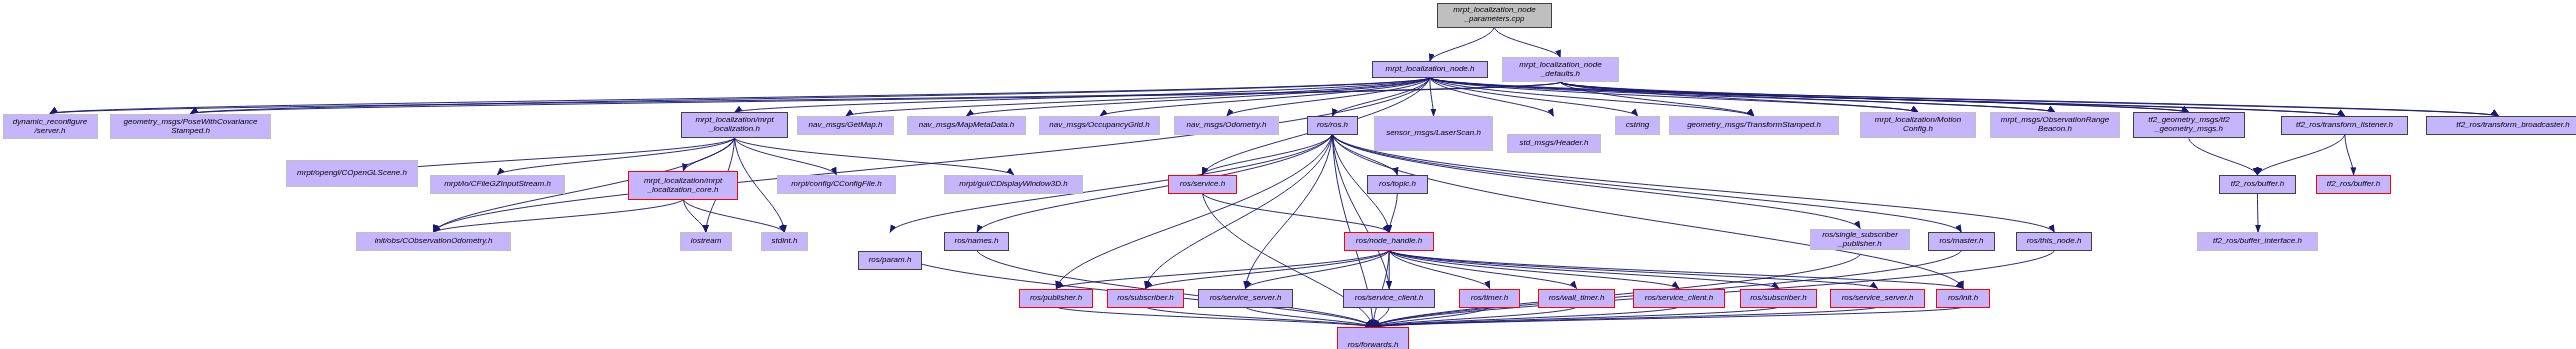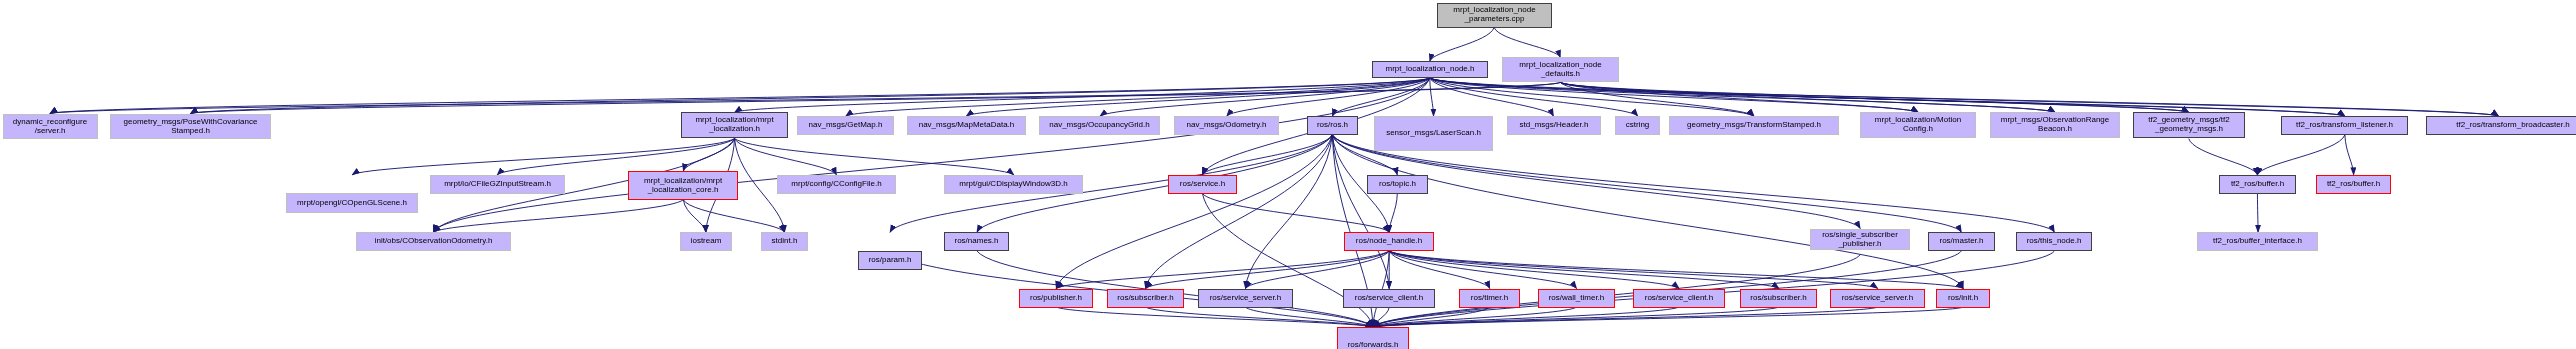--- a/index.html
+++ b/index.html
@@ -7,21 +7,21 @@
           font-family:"Liberation Sans", sans-serif;overflow:hidden;}
   #edges{position:absolute;left:0;top:0;width:2576px;height:349px;}
   .node{position:absolute;box-sizing:border-box;display:flex;align-items:center;
         justify-content:center;text-align:center;background:#c4b5fd;
         border:0.6px solid #c0c0c0;font-size:8px;color:#000000;line-height:1.12;
         padding:0.6px 1.9px;white-space:pre-line;}
   .node.sys{border:0.6px solid #c0c0c0;}
   .node.local{border:1px solid #404040;}
   .node.red{border:1.1px solid #ff0000;}
   .node.root{border:1.1px solid #404040;background:#bfbfbf;}
-  .nlabel{display:block;width:100%;}
+  .nlabel{display:block;width:100%;font-style:italic;}
 </style>
 </head>
 <body>
 
 <div id="canvas">
   <svg id="edges" viewBox="0 0 4124 559" preserveAspectRatio="none">
     <defs>
       <marker id="arrow" markerWidth="9" markerHeight="9" refX="8" refY="3.2" orient="auto" markerUnits="strokeWidth">
         <path d="M0,0 L9,3.2 L0,6.4 z" fill="#191970"></path>
       </marker>
@@ -127,32 +127,32 @@
       <div class="node sys" style="left: 110px; top: 114px; width: 161px; height: 25px;"><span class="nlabel">geometry_msgs/PoseWithCovariance
 Stamped.h</span></div>
       <div class="node local" style="left: 681px; top: 112px; width: 107px; height: 26px;"><span class="nlabel">mrpt_localization/mrpt
 _localization.h</span></div>
       <div class="node sys" style="left: 797px; top: 116px; width: 97px; height: 19px;"><span class="nlabel">nav_msgs/GetMap.h</span></div>
       <div class="node sys" style="left: 907px; top: 116px; width: 119px; height: 19px;"><span class="nlabel">nav_msgs/MapMetaData.h</span></div>
       <div class="node sys" style="left: 1039px; top: 116px; width: 121px; height: 19px;"><span class="nlabel">nav_msgs/OccupancyGrid.h</span></div>
       <div class="node sys" style="left: 1174px; top: 116px; width: 105px; height: 19px;"><span class="nlabel">nav_msgs/Odometry.h</span></div>
       <div class="node local" style="left: 1307px; top: 116px; width: 51px; height: 19px;"><span class="nlabel">ros/ros.h</span></div>
       <div class="node sys" style="left: 1374px; top: 116px; width: 119px; height: 35px;"><span class="nlabel">sensor_msgs/LaserScan.h</span></div>
-      <div class="node sys" style="left: 1507px; top: 116px; width: 94px; height: 19px;"><span class="nlabel">std_msgs/Header.h</span></div>
+      <div class="node sys" style="left: 1507px; top: 134px; width: 94px; height: 19px;"><span class="nlabel">std_msgs/Header.h</span></div>
       <div class="node sys" style="left: 1615px; top: 116px; width: 45px; height: 19px;"><span class="nlabel">cstring</span></div>
       <div class="node sys" style="left: 1669px; top: 116px; width: 170px; height: 19px;"><span class="nlabel">geometry_msgs/TransformStamped.h</span></div>
       <div class="node sys" style="left: 1860px; top: 112px; width: 116px; height: 26px;"><span class="nlabel">mrpt_localization/Motion
 Config.h</span></div>
       <div class="node sys" style="left: 1990px; top: 112px; width: 130px; height: 26px;"><span class="nlabel">mrpt_msgs/ObservationRange
 Beacon.h</span></div>
       <div class="node local" style="left: 2133px; top: 112px; width: 112px; height: 26px;"><span class="nlabel">tf2_geometry_msgs/tf2
 _geometry_msgs.h</span></div>
       <div class="node local" style="left: 2281px; top: 116px; width: 127px; height: 19px;"><span class="nlabel">tf2_ros/transform_listener.h</span></div>
       <div class="node local" style="left: 2426px; top: 116px; width: 174px; height: 19px;"><span class="nlabel">tf2_ros/transform_broadcaster.h</span></div>
-      <div class="node sys" style="left: 286px; top: 193px; width: 132px; height: 20px;"><span class="nlabel">mrpt/opengl/COpenGLScene.h</span></div>
+      <div class="node sys" style="left: 286px; top: 160px; width: 132px; height: 27px;"><span class="nlabel">mrpt/opengl/COpenGLScene.h</span></div>
       <div class="node sys" style="left: 430px; top: 175px; width: 135px; height: 19px;"><span class="nlabel">mrpt/io/CFileGZInputStream.h</span></div>
       <div class="node red" style="left: 628px; top: 171px; width: 110px; height: 29px;"><span class="nlabel">mrpt_localization/mrpt
 _localization_core.h</span></div>
       <div class="node sys" style="left: 777px; top: 175px; width: 119px; height: 19px;"><span class="nlabel">mrpt/config/CConfigFile.h</span></div>
       <div class="node sys" style="left: 944px; top: 175px; width: 139px; height: 19px;"><span class="nlabel">mrpt/gui/CDisplayWindow3D.h</span></div>
       <div class="node red" style="left: 1168px; top: 175px; width: 69px; height: 19px;"><span class="nlabel">ros/service.h</span></div>
       <div class="node local" style="left: 1367px; top: 175px; width: 61px; height: 19px;"><span class="nlabel">ros/topic.h</span></div>
       <div class="node local" style="left: 2219px; top: 175px; width: 77px; height: 19px;"><span class="nlabel">tf2_ros/buffer.h</span></div>
       <div class="node red" style="left: 2316px; top: 175px; width: 75px; height: 19px;"><span class="nlabel">tf2_ros/buffer.h</span></div>
       <div class="node sys" style="left: 356px; top: 232px; width: 155px; height: 19px;"><span class="nlabel">init/obs/CObservationOdometry.h</span></div>

